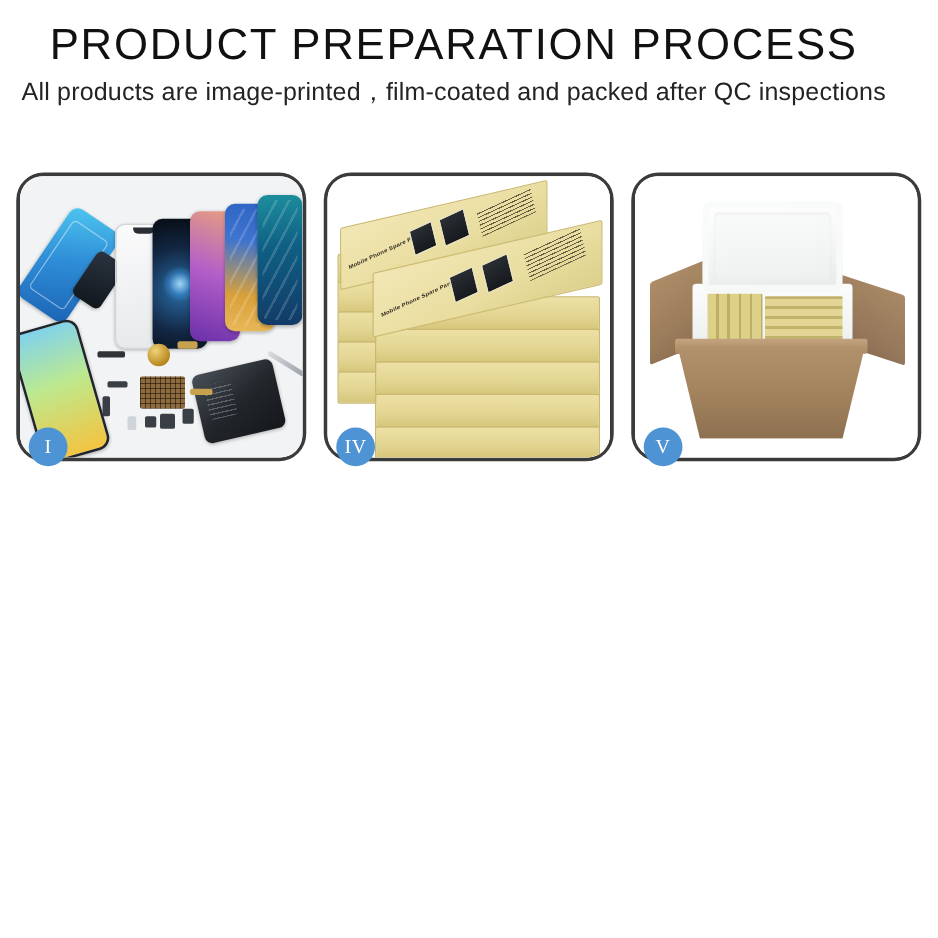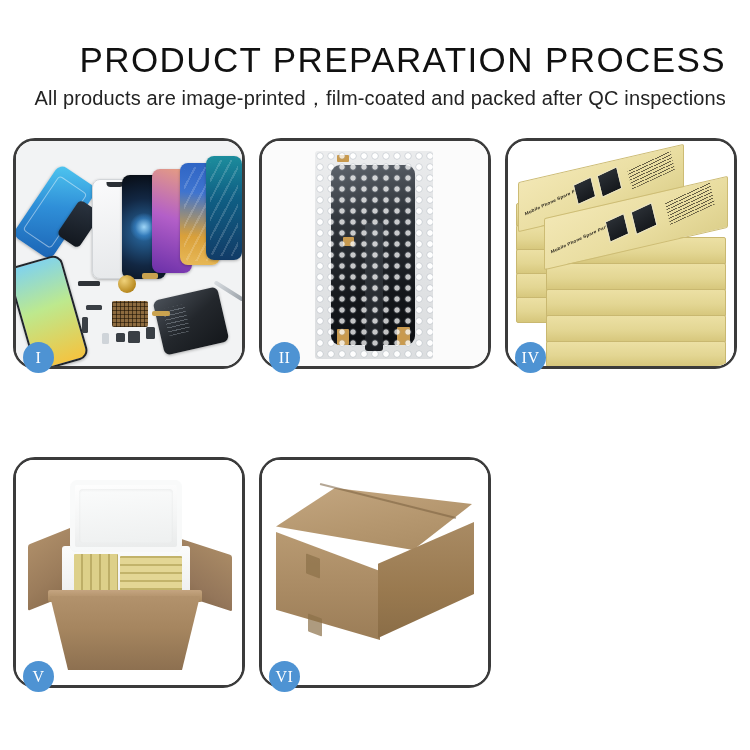--- a/index.html
+++ b/index.html
@@ -11,22 +11,22 @@
     width: 750px;
     height: 750px;
     font-family: "Liberation Sans", sans-serif;
     overflow: hidden;
     position: relative;
   }
 
   
   #header {
     width: 726px;
-    padding-top: 40px;
-    text-align: right;
+    padding-top: 16px;
+    text-align: center;
   }
   #page-title {
     font-family: "Liberation Sans", sans-serif;
     font-size: 35px;
     font-weight: 500;
     letter-spacing: 1.4px;
     color: #111111;
     line-height: 40px;
     white-space: nowrap;
     margin: 0;
@@ -466,37 +466,20 @@
         <div class="part-small" style="left:86px;top:192px;width:7px;height:11px;background:#cfd4d9;"></div>
         <div class="part-small" style="left:100px;top:192px;width:9px;height:9px;"></div>
         <div class="part-small" style="left:112px;top:190px;width:12px;height:12px;"></div>
         <div class="part-small" style="left:130px;top:186px;width:9px;height:12px;"></div>
         <div class="tweezer"></div>
       </div>
     </div>
     <div class="step-badge">I</div>
   </div>
 
-  <div class="step-panel">
-    <div class="panel-clip">
-      <div class="panel-scene p2-bg">
-        <div class="bubble-bag">
-          <div class="bag-screen">
-            <div class="bag-flex-strip"></div>
-          </div>
-          <div class="bag-tape" style="left:22px;top:4px;width:12px;height:7px;"></div>
-          <div class="bag-tape" style="left:28px;top:86px;width:11px;height:9px;"></div>
-          <div class="bag-tape" style="left:22px;top:178px;width:12px;height:16px;"></div>
-          <div class="bag-tape" style="left:82px;top:176px;width:13px;height:18px;"></div>
-          <div class="bag-overlay"></div>
-        </div>
-      </div>
-    </div>
-    <div class="step-badge">II</div>
-  </div>
 
 
   <div class="step-panel">
     <div class="panel-clip">
       <div class="panel-scene p4-bg">
 
         <div class="stack-box" style="left:8px;top:62px;width:110px;height:22px;"></div>
         <div class="stack-box" style="left:8px;top:84px;width:110px;height:24px;"></div>
         <div class="stack-box" style="left:8px;top:108px;width:110px;height:24px;"></div>
         <div class="stack-box" style="left:8px;top:132px;width:110px;height:24px;"></div>
@@ -536,27 +519,14 @@
         <div class="v-yellow-stack-a"></div>
         <div class="v-yellow-stack-b"></div>
         <div class="v-foam-lid"></div>
         <div class="v-carton-rim"></div>
         <div class="v-carton-body"></div>
       </div>
     </div>
     <div class="step-badge">V</div>
   </div>
 
-  <div class="step-panel">
-    <div class="panel-clip">
-      <div class="panel-scene p6-bg">
-        <div class="c6-top"></div>
-        <div class="c6-left"></div>
-        <div class="c6-right"></div>
-        <div class="c6-seam"></div>
-        <div class="c6-tape-a"></div>
-        <div class="c6-tape-b"></div>
-      </div>
-    </div>
-    <div class="step-badge">VI</div>
-  </div>
 
 </div>
 
 </body></html>

